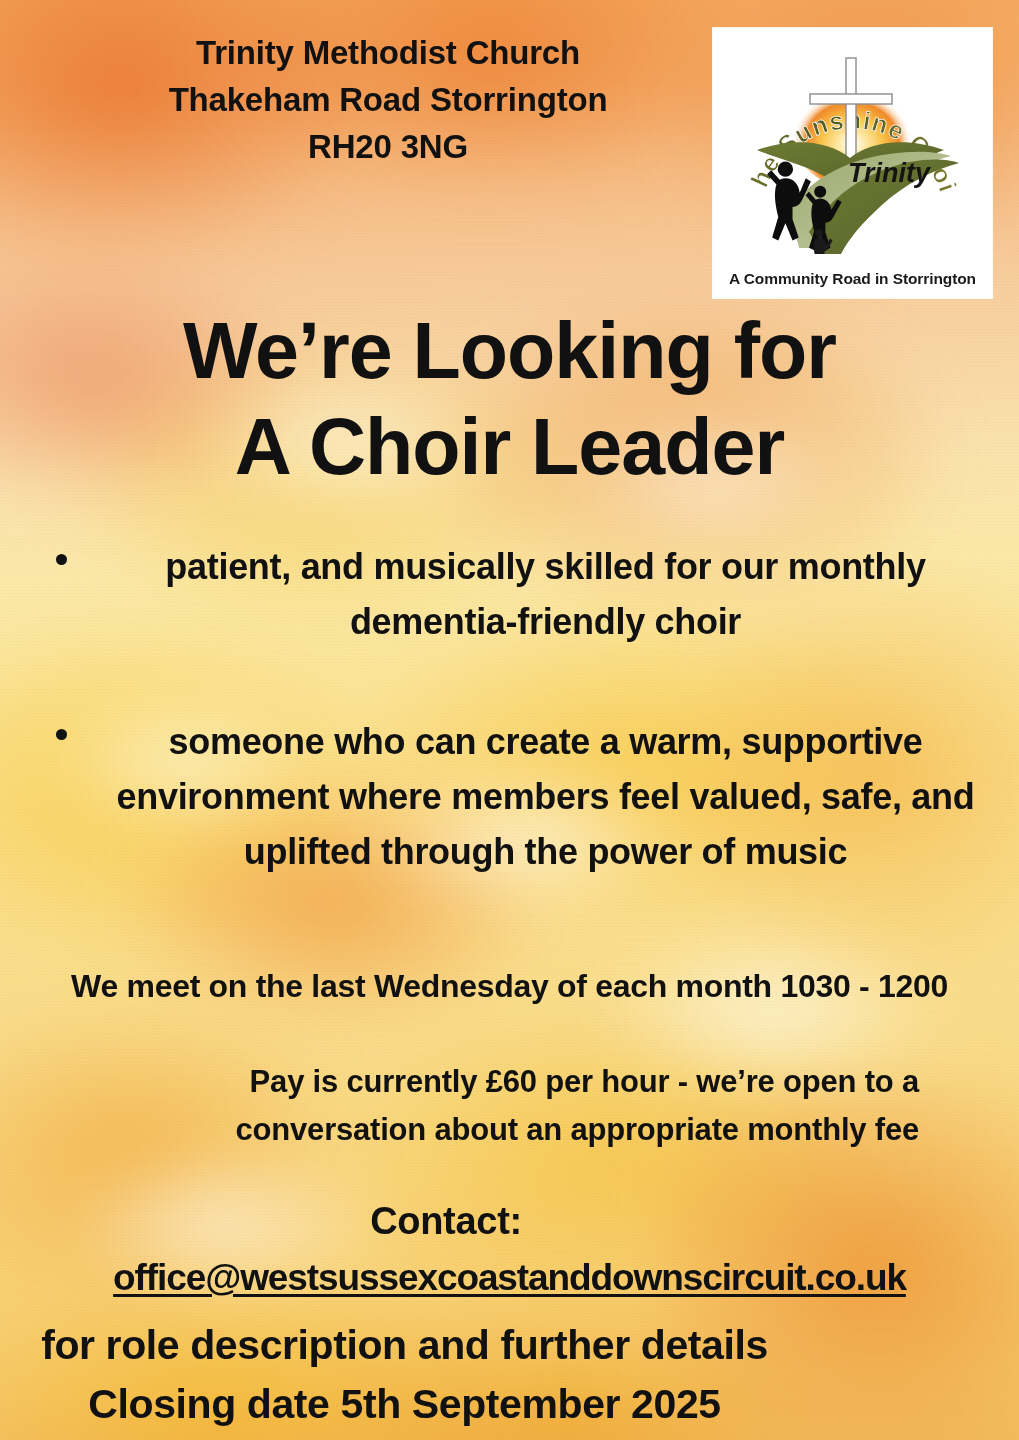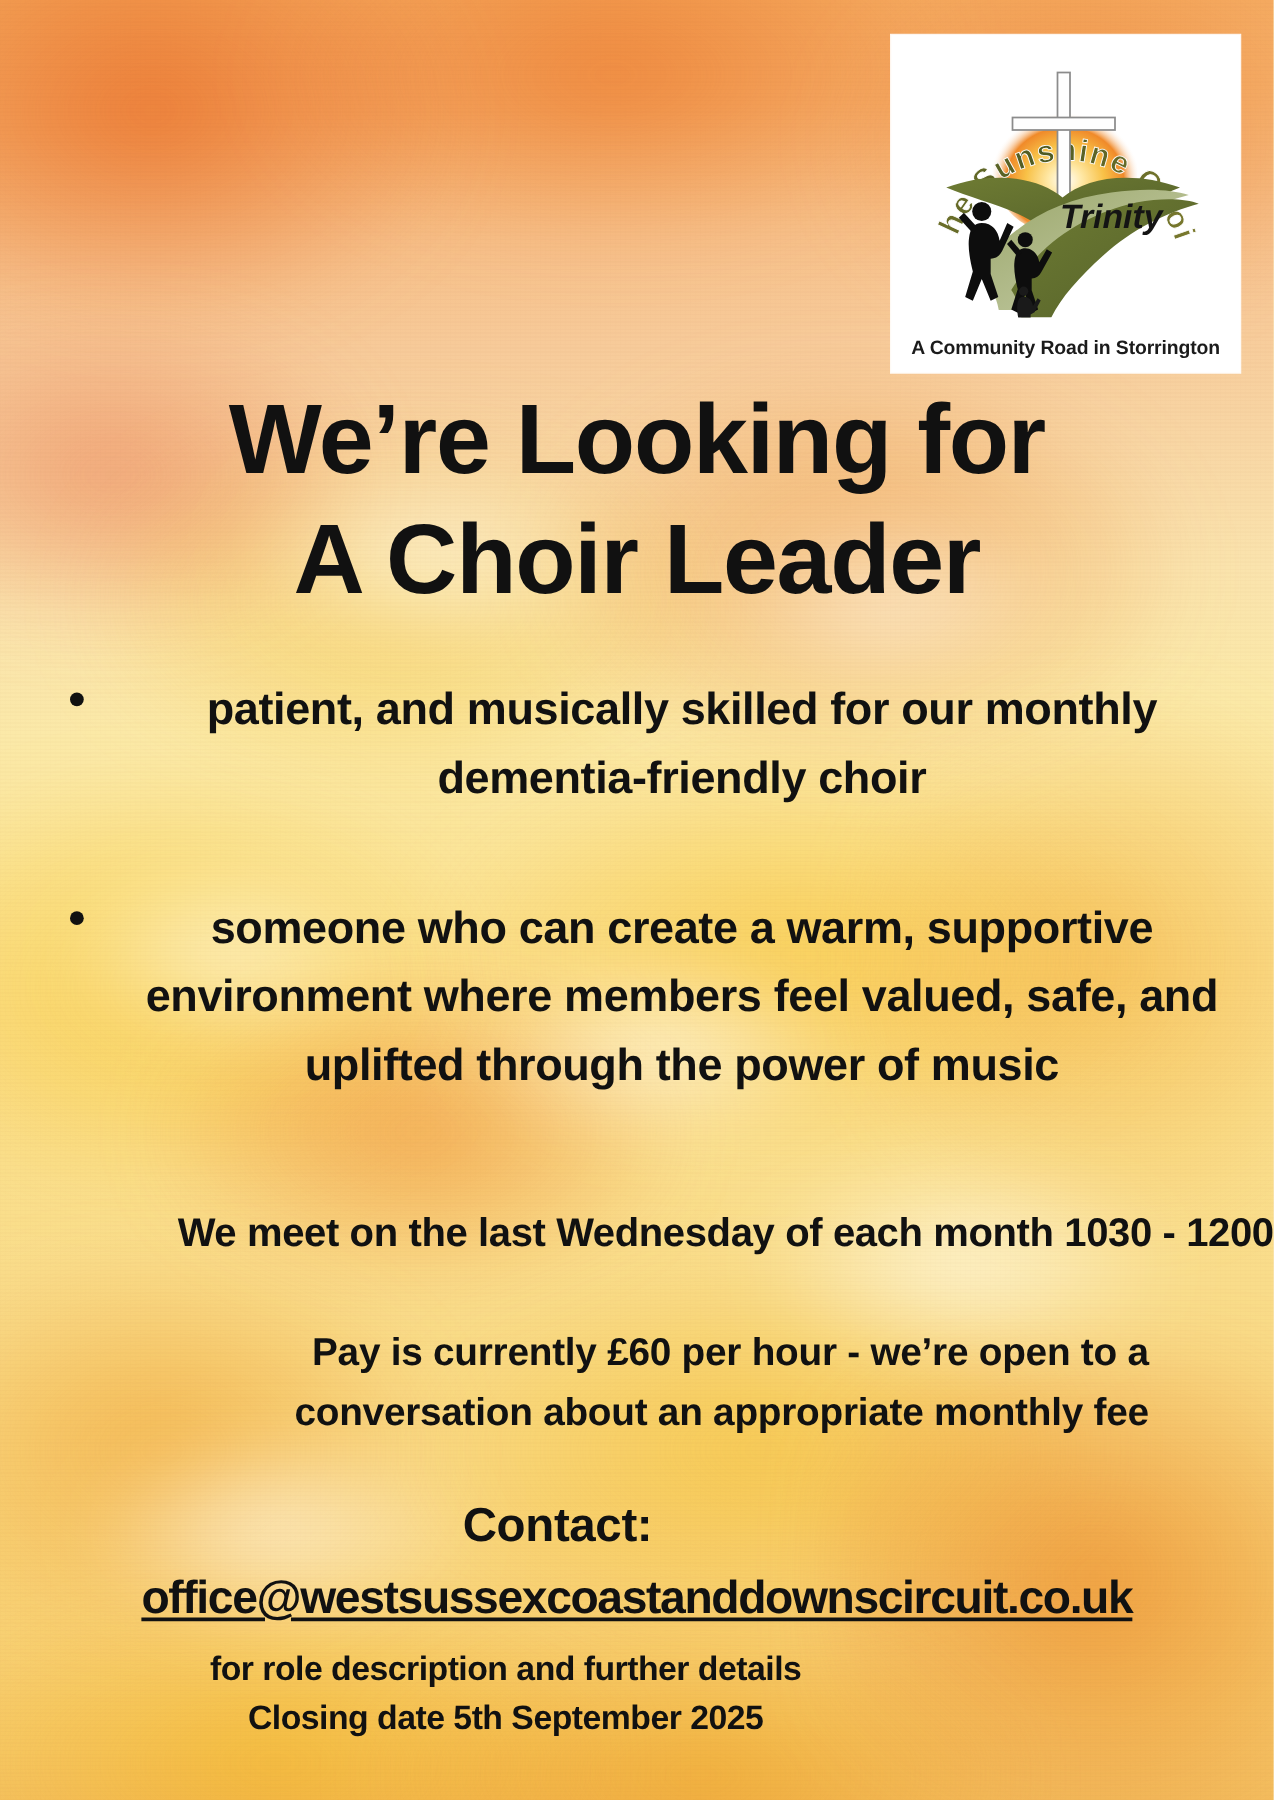--- a/index.html
+++ b/index.html
@@ -196,21 +196,21 @@
     font-size: 36px;
     line-height: 1.52;
     letter-spacing: -0.3px;
   }
 
   .meet-line {
     position: absolute;
     left: 0;
     top: 968px;
     width: 1019px;
-    text-align: right;
+    text-align: center;
     font-weight: bold;
     font-size: 32px;
     letter-spacing: -0.3px;
   }
 
   .pay-block {
     position: absolute;
     left: 100px;
     top: 1058px;
     width: 819px;
@@ -247,21 +247,21 @@
     color: #111111;
   }
 
   .footer-lines {
     position: absolute;
     left: 0;
     top: 1316px;
     width: 809px;
     text-align: center;
     font-weight: bold;
-    font-size: 27px;
+    font-size: 41px;
     line-height: 1.44;
     letter-spacing: -0.4px;
   }
 </style>
 </head>
 <body>
 
 <div id="poster">
 
   <div class="bg-layer bg-base"></div>
@@ -285,20 +285,25 @@
     <div class="wash-soft s2"></div>
     <div class="wash-soft s3"></div>
     <div class="wash-soft s4"></div>
     <div class="wash-soft s5"></div>
     <div class="wash-soft s6"></div>
   </div>
   <div class="paper-grain"></div>
 
   <div class="content">
 
+    <div class="address-block">
+      <div>Trinity Methodist Church</div>
+      <div>Thakeham Road Storrington</div>
+      <div>RH20 3NG</div>
+    </div>
 
     <div class="logo-card">
       <svg class="logo-art" viewBox="0 0 279 222">
         <defs>
           <radialGradient id="sunGlow" cx="50%" cy="58%" r="52%">
             <stop offset="0%" stop-color="#ffffff"></stop>
             <stop offset="22%" stop-color="#ffe9a8"></stop>
             <stop offset="52%" stop-color="#f8c147"></stop>
             <stop offset="78%" stop-color="#f08a2a"></stop>
             <stop offset="100%" stop-color="#ffffff" stop-opacity="0"></stop>

